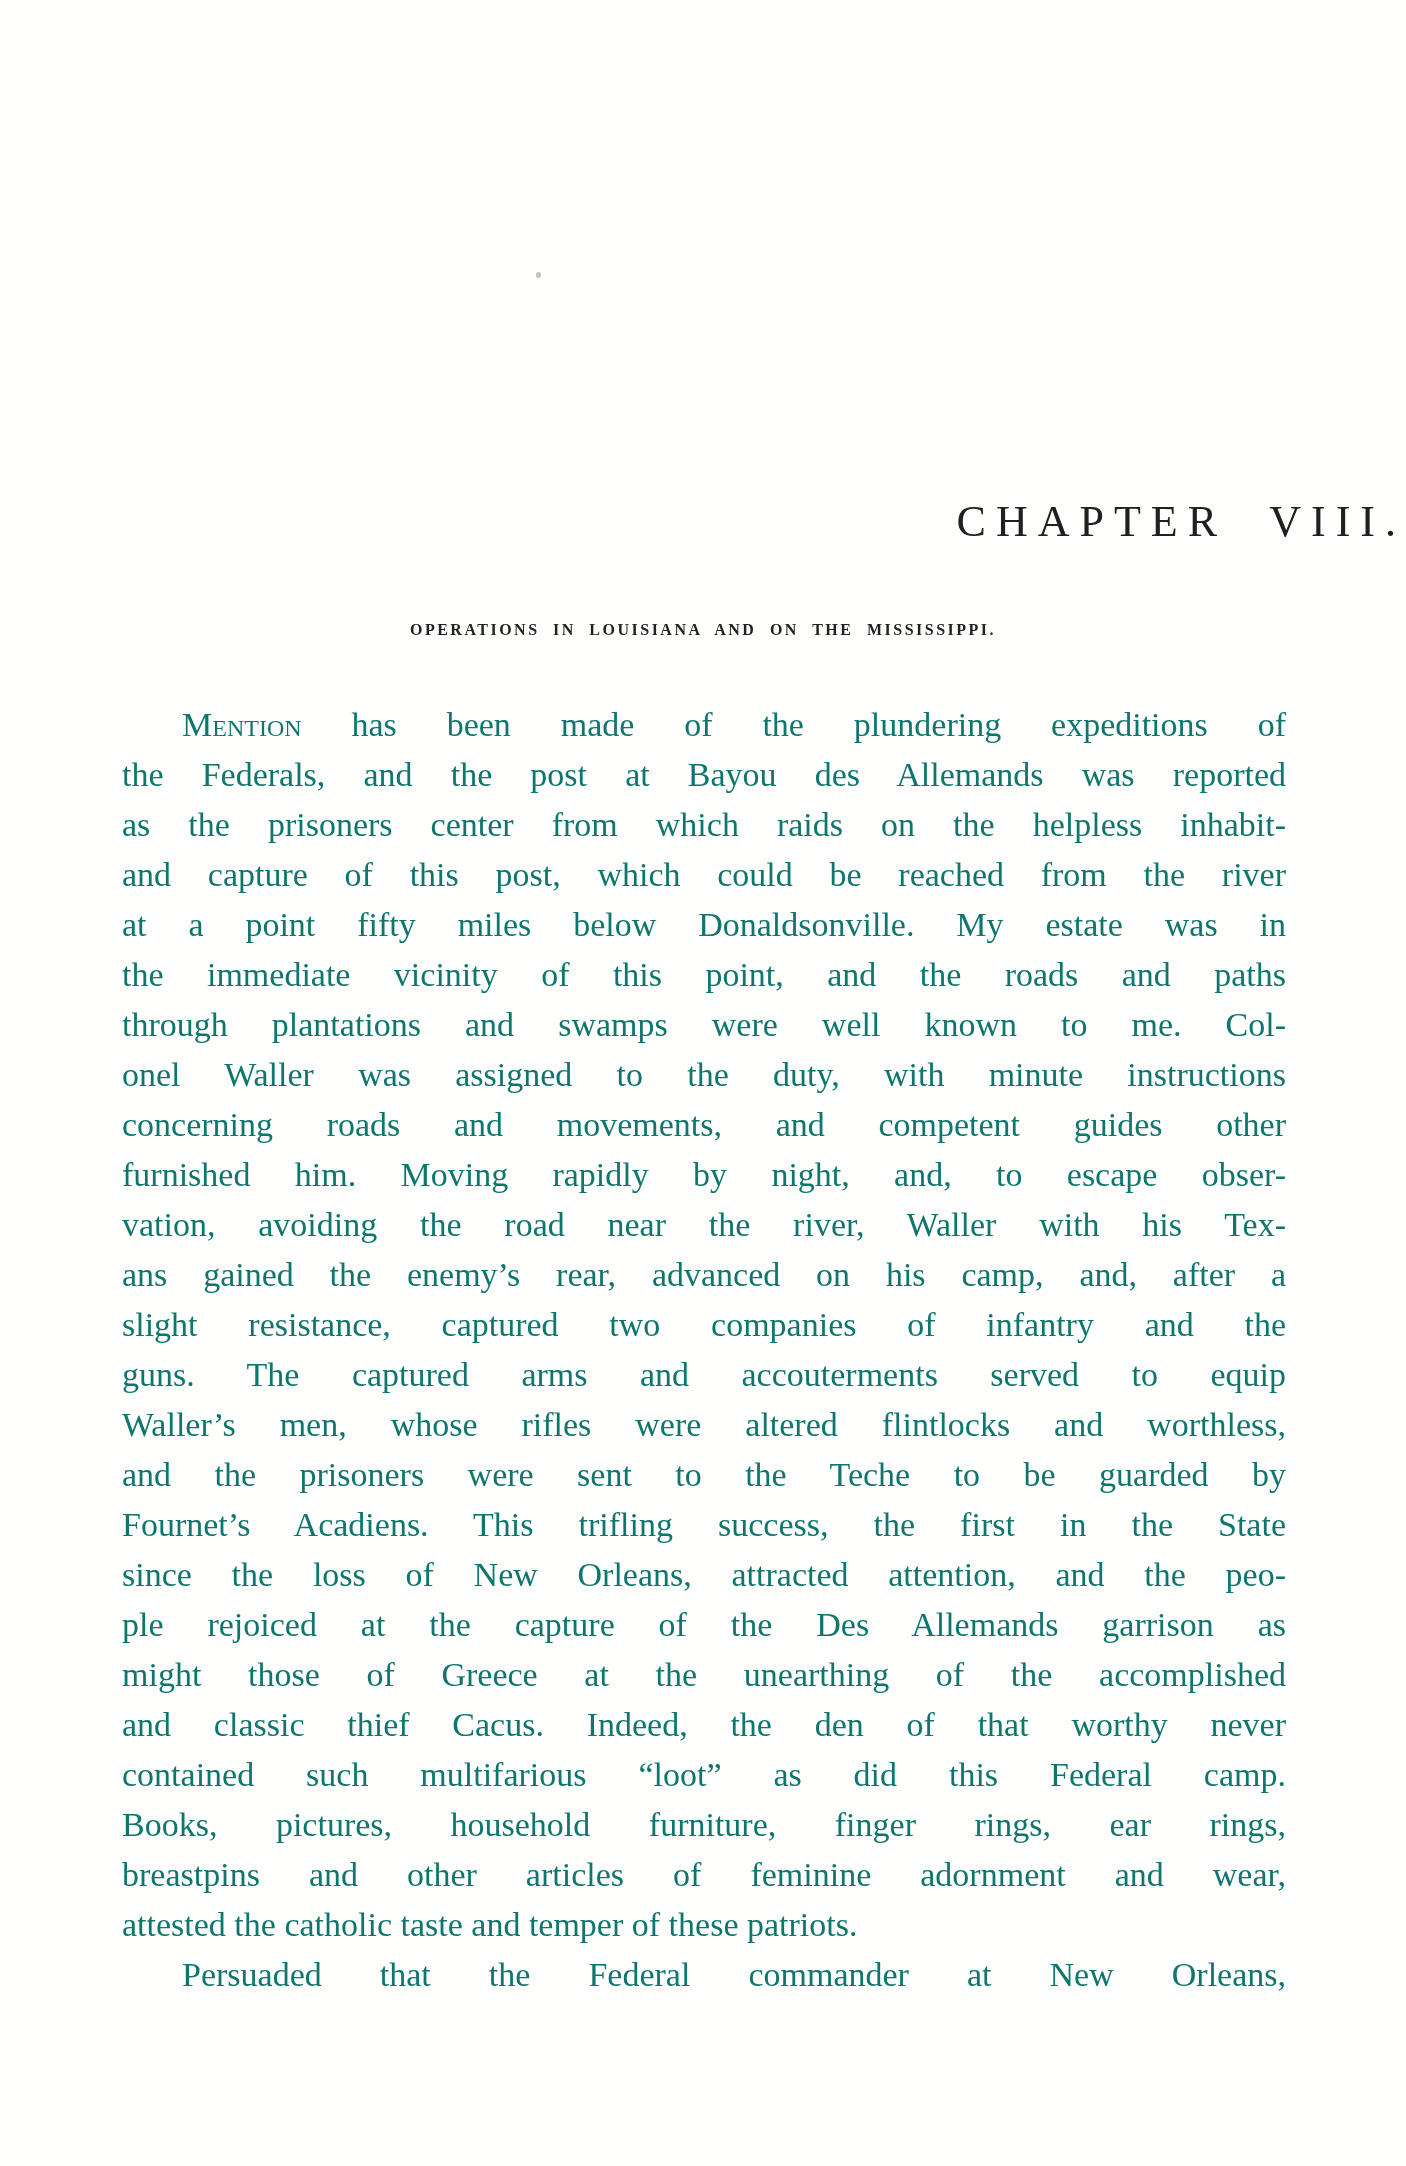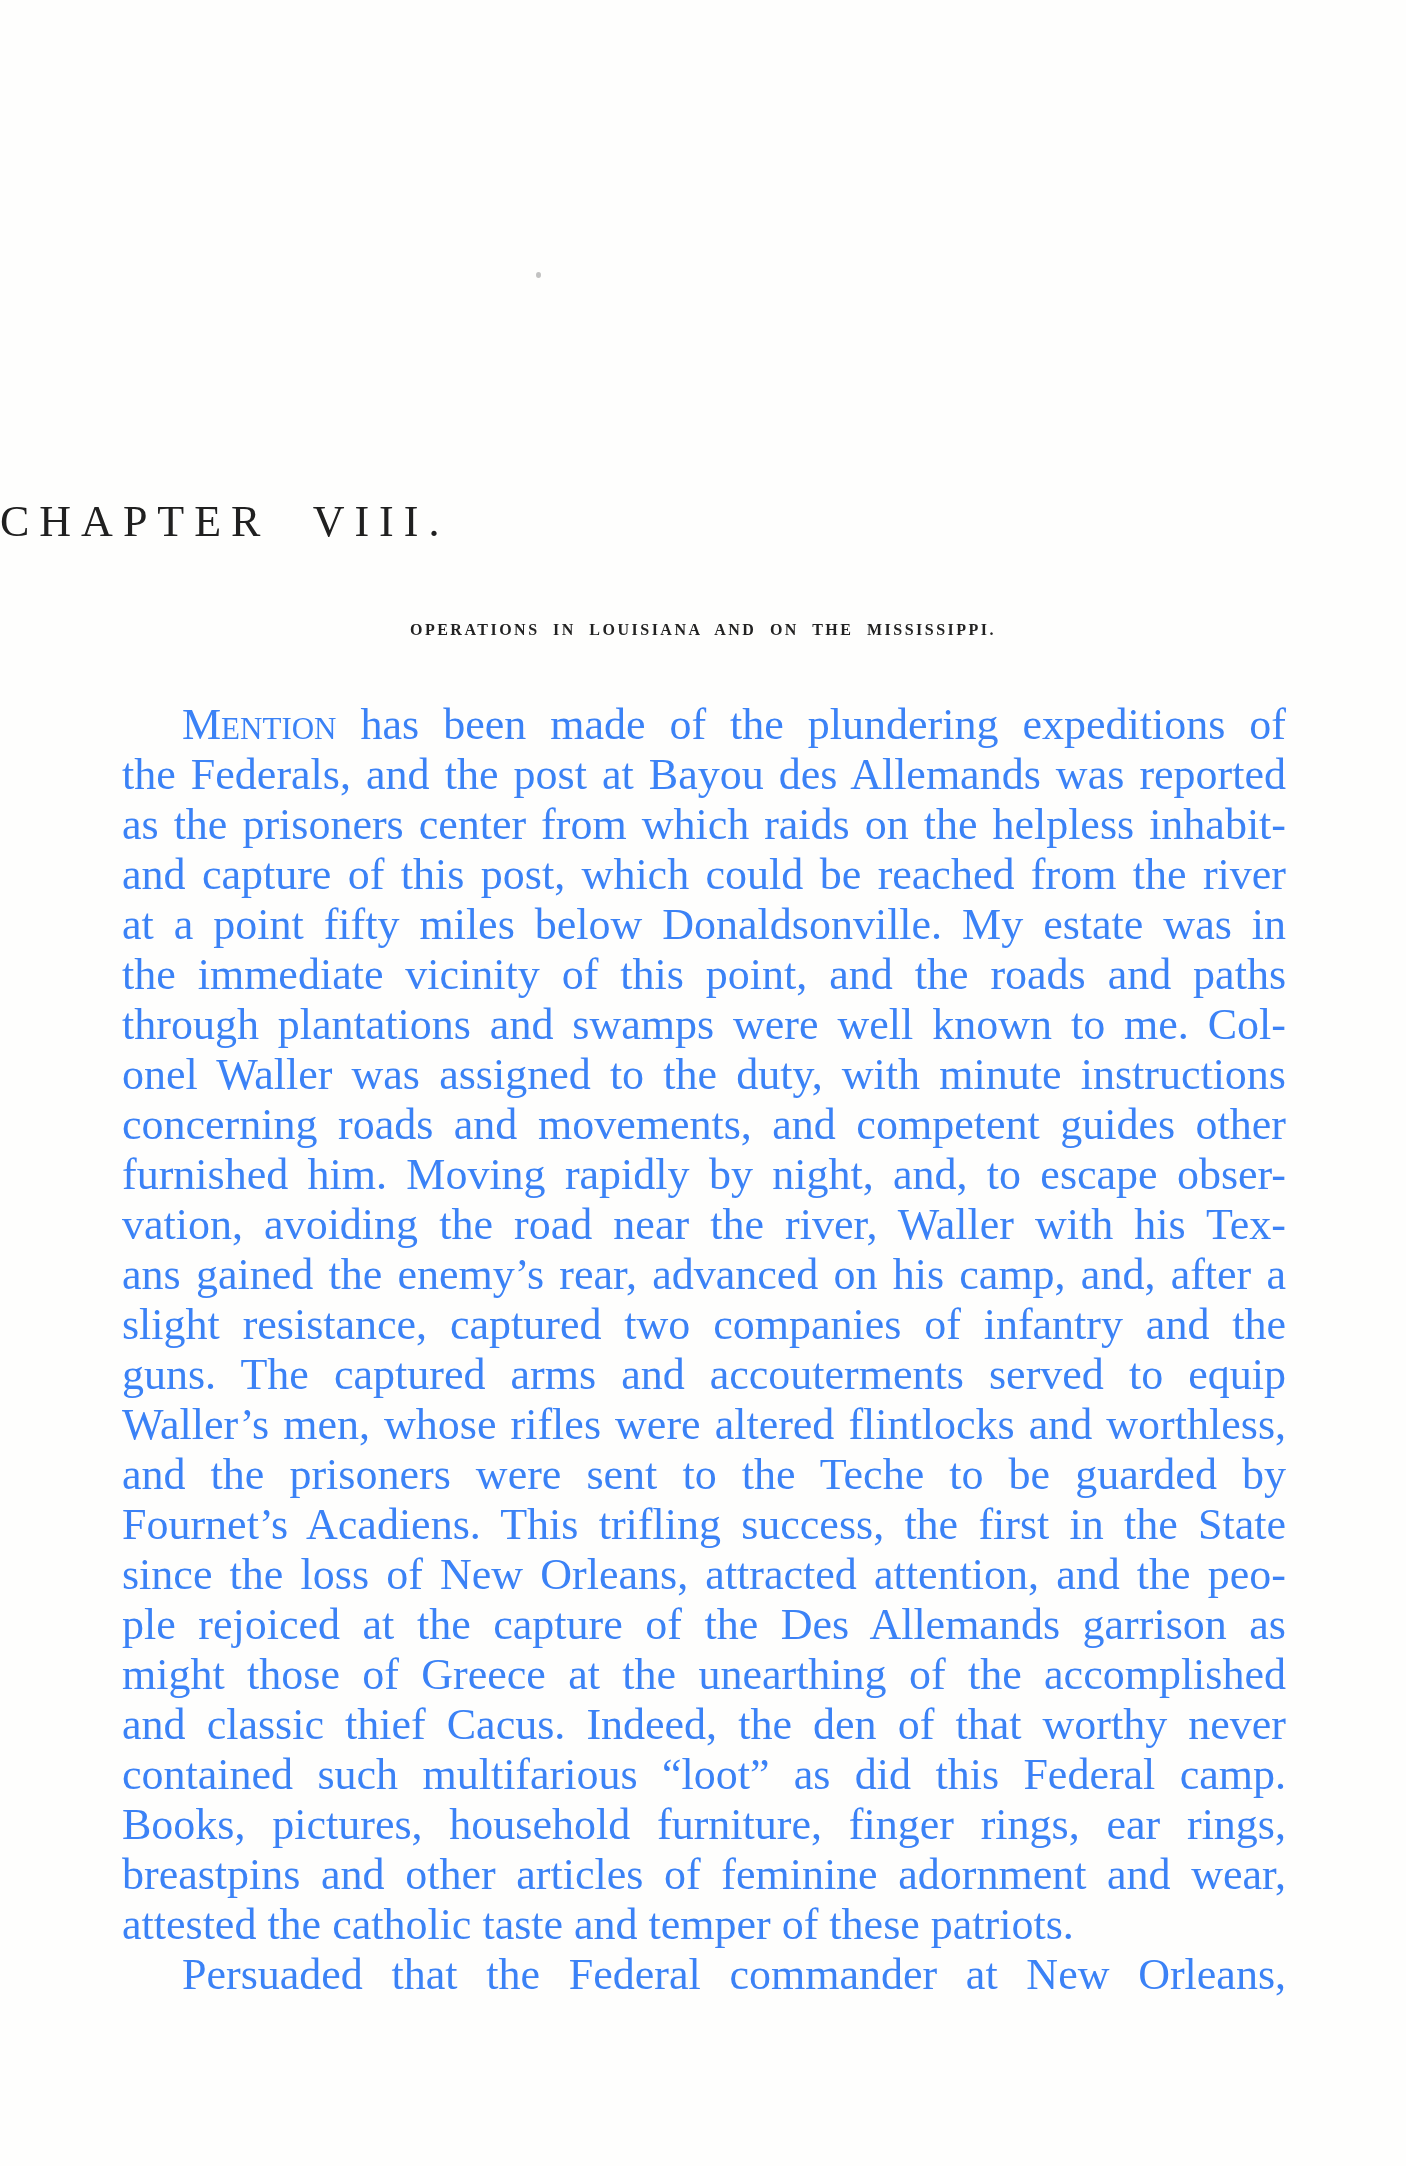--- a/index.html
+++ b/index.html
@@ -18,45 +18,46 @@
     top: 272px;
     left: 536px;
     width: 5px;
     height: 6px;
     background: #a8a8a8;
     border-radius: 50%;
     opacity: 0.7;
   }
   .chapter-title {
     padding-top: 500px;
-    text-align: left;
+    text-align: right;
     font-size: 44px;
     font-weight: 400;
     letter-spacing: 10px;
     word-spacing: 22px;
     line-height: 1;
     color: #202020;
+    margin-left: 33px;
   }
   .section-heading {
     margin-top: 78px;
     text-align: center;
     font-size: 16px;
     font-weight: 700;
     letter-spacing: 2.5px;
     word-spacing: 7px;
     line-height: 1;
     color: #222222;
   }
   .body-text {
     width: 1164px;
     margin-left: 122px;
     margin-top: 62px;
-    font-size: 44px;
+    font-size: 34px;
     line-height: 50px;
-    color: #3b82f6;
+    color: #0f766e;
   }
   .line {
     text-align: justify;
     text-align-last: justify;
   }
   .line.lastline {
     text-align: center;
     text-align-last: left;
   }
   .line.indent {

